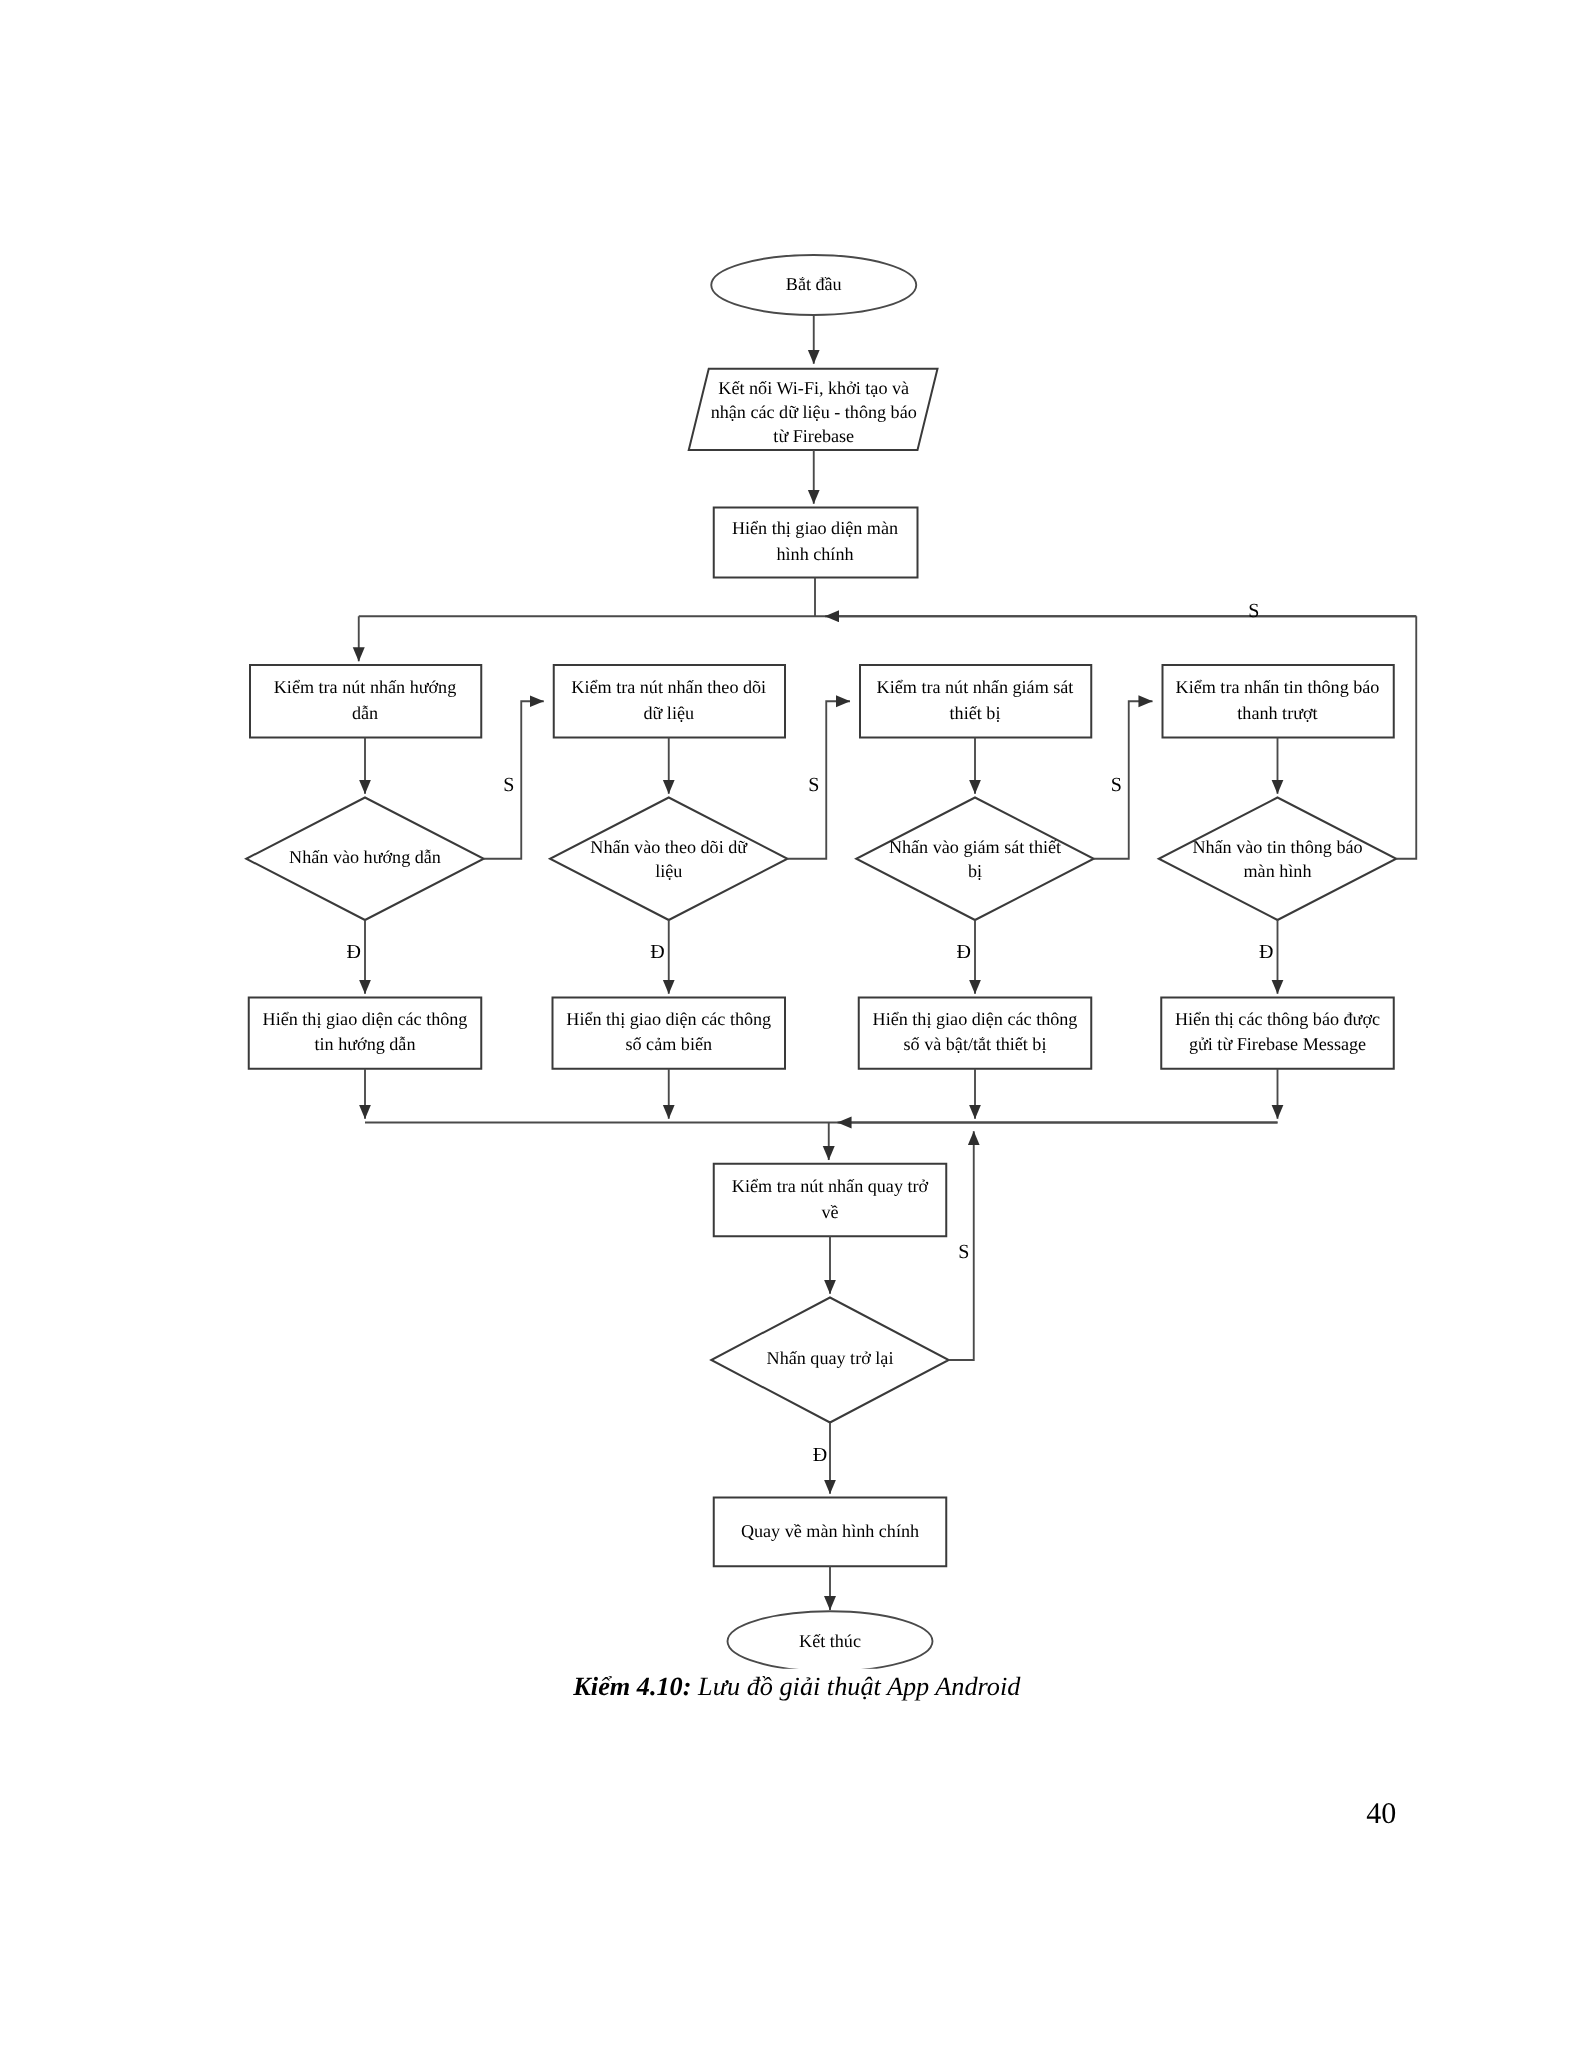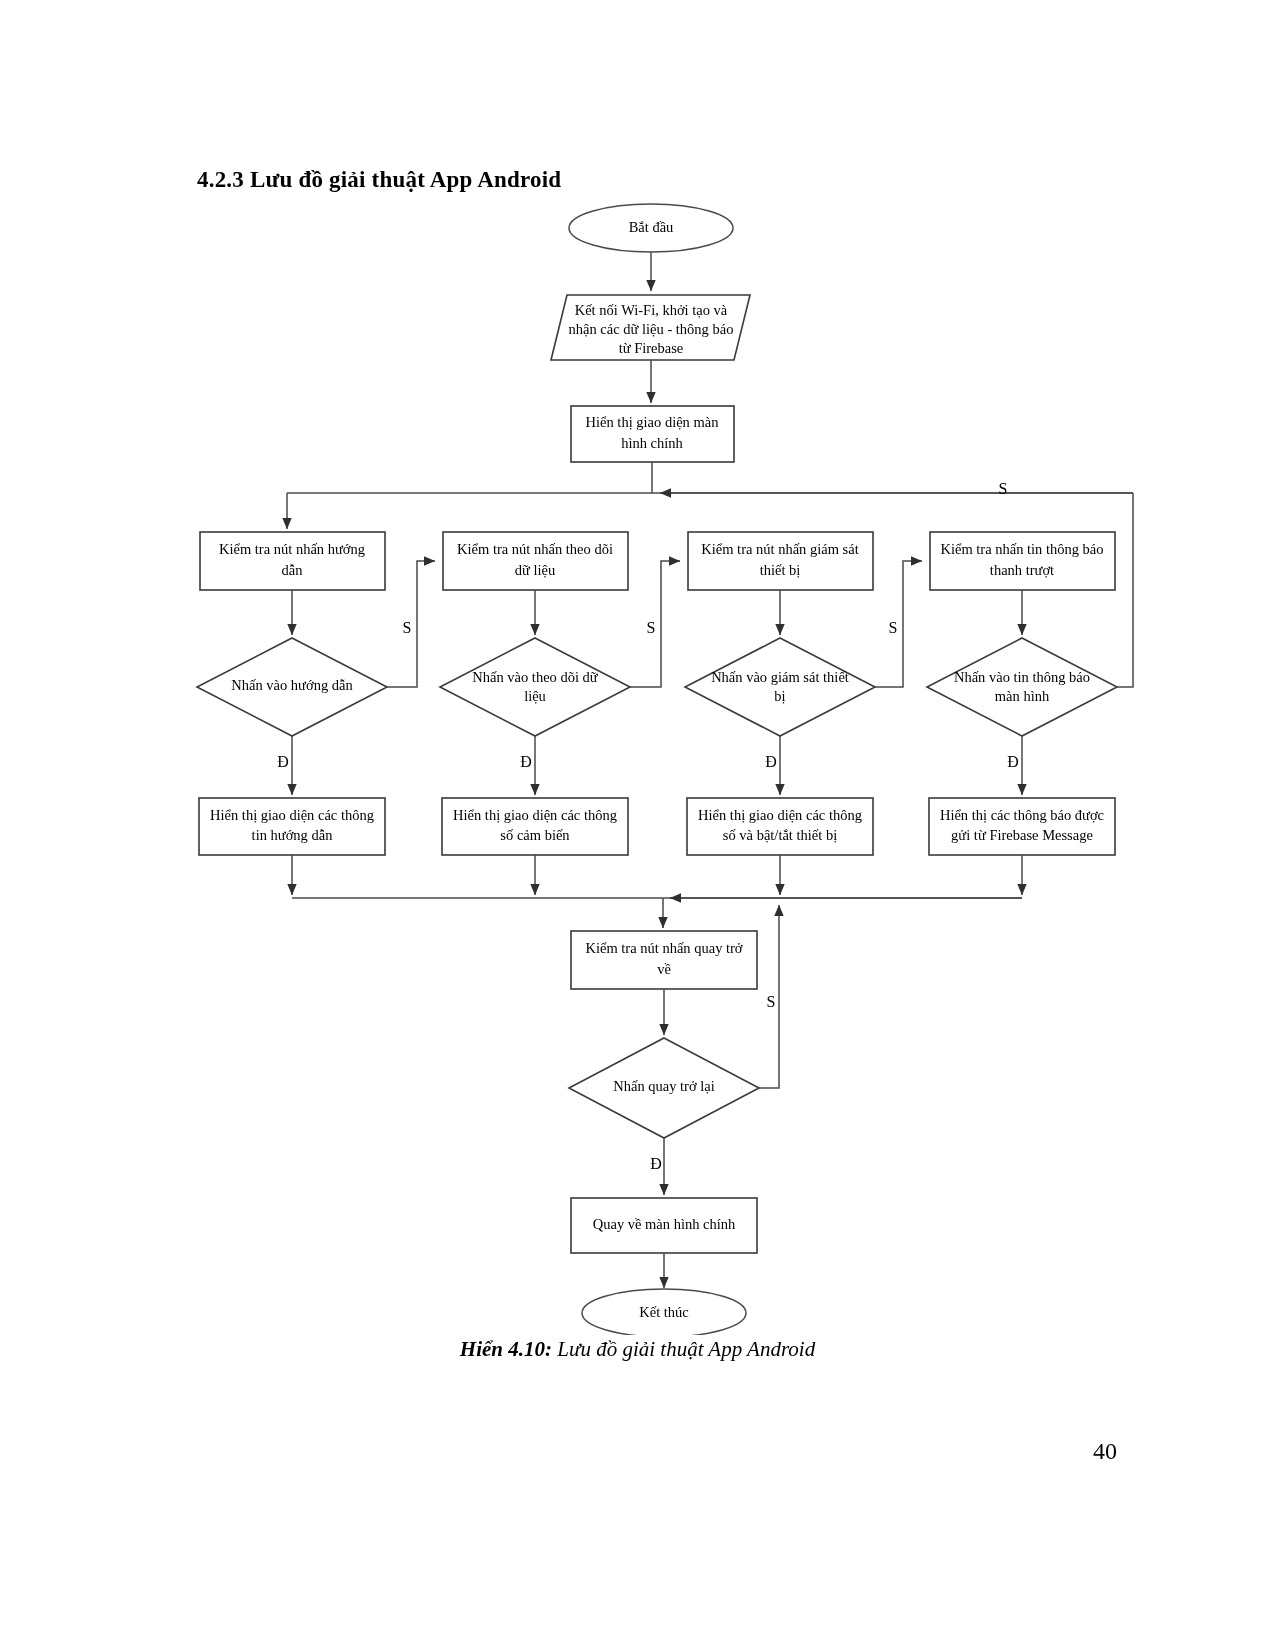--- a/index.html
+++ b/index.html
@@ -81,21 +81,20 @@
     right: 158px;
     top: 1438px;
     font-size: 24px;
   }
 </style>
 </head>
 <body>
 
 <div id="page">
 
-  <div id="heading">4.2.3 Lưu đồ giải thuật App Android</div>
 
   <div id="flow-wrap">
     <svg id="flow-svg" width="1275" height="1140" viewBox="0 0 1275 1140" xmlns="http://www.w3.org/2000/svg">
       <defs>
         <marker id="arrow" markerWidth="9" markerHeight="9" refX="7.5" refY="3.2" orient="auto" markerUnits="strokeWidth">
           <path d="M0,0 L7.6,3.2 L0,6.4 z" fill="#2f2f2f"></path>
         </marker>
       </defs>
 
       <g>
@@ -254,18 +253,18 @@
       <path class="conn" d="M664,1058 L664,1093" marker-end="url(#arrow)"></path>
 
       <g>
         <ellipse class="oval-outline" cx="664" cy="1118" rx="82" ry="24"></ellipse>
         <text class="node-text" x="664" y="1119">Kết thúc</text>
       </g>
     </svg>
   </div>
 
   <div id="caption">
-    <span class="cap-label">Hiển 4.10:</span><span> Lưu đồ giải thuật App Android</span>
+    <span class="cap-label">Kiểm 4.10:</span><span> Lưu đồ giải thuật App Android</span>
   </div>
 
   <div id="page-number">40</div>
 
 </div>
 
 </body></html>

